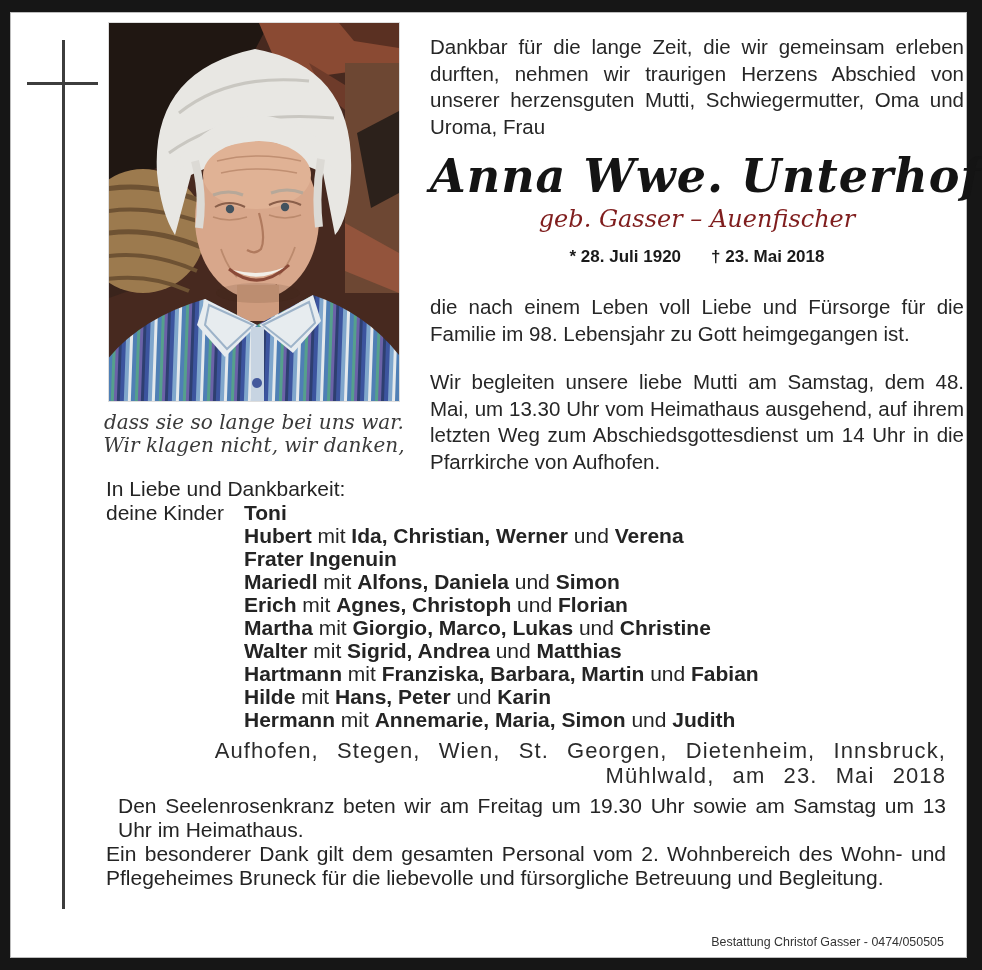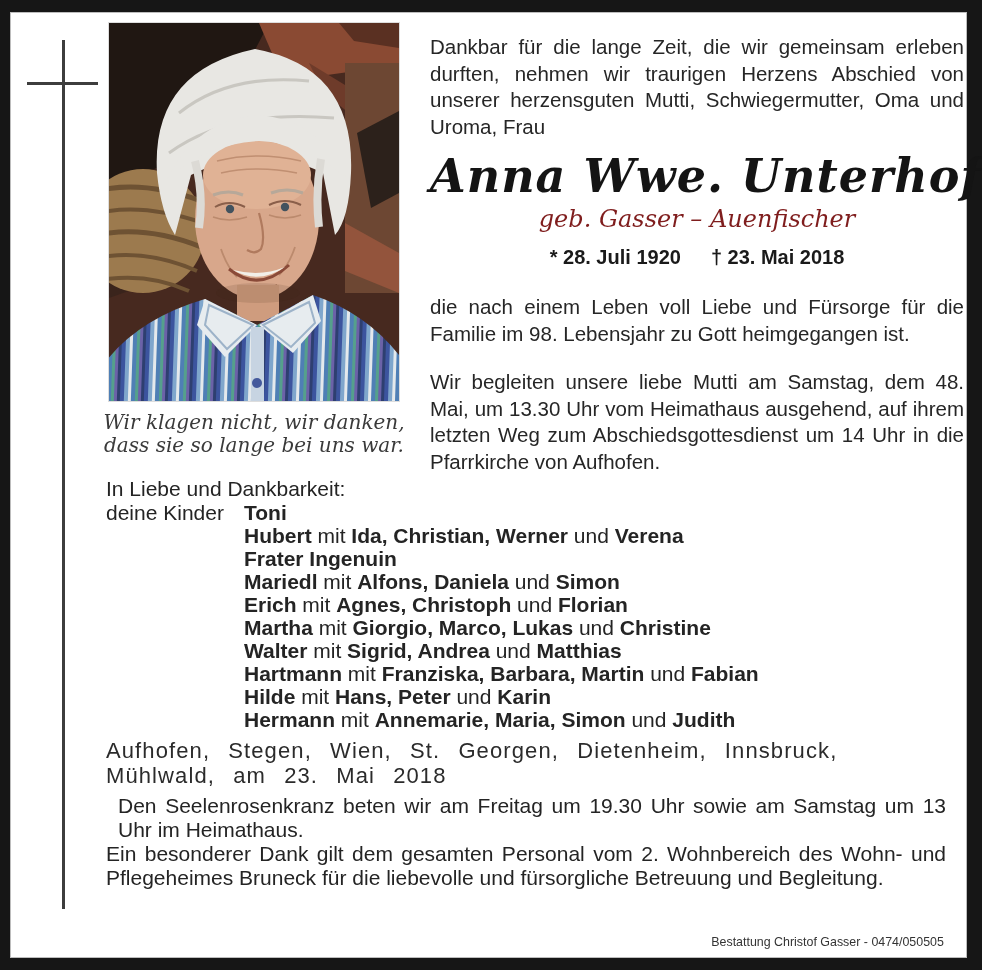--- a/index.html
+++ b/index.html
@@ -15,33 +15,33 @@
   .photo svg{display:block;}
   
   .caption{position:absolute;left:84px;top:398px;width:318px;text-align:center;
            font-family:"DejaVu Serif",serif;font-style:italic;font-size:20px;line-height:23px;color:#3a3a3a;}
   
   .rightcol{position:absolute;left:419px;top:21px;width:534px;}
   .rightcol p{margin:0;font-size:20.5px;line-height:26.5px;text-align:justify;color:#262626;}
   .name{margin-top:8px;text-align:center;font-family:"DejaVu Serif",serif;font-style:italic;font-weight:bold;
         font-size:46px;line-height:56px;letter-spacing:1px;color:#141414;white-space:nowrap;}
   .maiden{text-align:center;font-family:"DejaVu Serif",serif;font-style:italic;font-size:24px;line-height:30px;color:#7f1d1d;}
-  .dates{margin-top:10px;text-align:center;font-weight:bold;font-size:20px;line-height:26px;color:#1a1a1a;}
+  .dates{margin-top:10px;text-align:center;font-weight:bold;font-size:17px;line-height:26px;color:#1a1a1a;}
   .dates .birth{margin-right:30px;}
   .para1{margin-top:24px !important;}
   .para2{margin-top:22px !important;}
   
   .bodytext{position:absolute;left:95px;top:464px;width:840px;font-size:21px;color:#242424;}
   .fam-header{line-height:23.5px;}
   .kinder-line{line-height:23.5px;}
   .kinder-line .lead{display:inline-block;width:138px;}
   .children{margin-left:138px;}
   .child-line{line-height:23px;}
   .relatives{margin:0;text-align:justify;line-height:23.5px;}
-  .places{margin:7px 0 0 0;font-size:22px;line-height:25px;letter-spacing:1.1px;word-spacing:11px;color:#2b2b2b;}
+  .places{margin:7px 0 0 0;font-size:22px;line-height:25px;letter-spacing:1.1px;word-spacing:11px;color:#2b2b2b;text-align:right;}
   .rosary{margin:6px 0 0 12px;text-align:justify;line-height:24px;}
   .thanks{margin:0;text-align:justify;line-height:24px;}
   .undertaker{position:absolute;right:22px;top:921px;font-size:13.5px;color:#333;
               font-family:"Liberation Sans",sans-serif;transform:scaleX(0.92);transform-origin:right;}
   b{font-weight:bold;}
 </style>
 </head>
 <body>
 
 <div id="canvas">
@@ -122,22 +122,22 @@
           <polygon points="100,282 144,302 118,326 96,302" fill="none" stroke="#9db3c9" stroke-width="2"></polygon>
           <polygon points="200,279 154,302 182,324 206,300" fill="none" stroke="#9db3c9" stroke-width="2"></polygon>
 
           <rect x="142" y="304" width="13" height="74" fill="#c7d4e2"></rect>
           <circle cx="148" cy="360" r="5" fill="#44599c"></circle>
         </g>
       </svg>
     </div>
 
     <div class="caption">
+      <div>dass sie so lange bei uns war.</div>
       <div>Wir klagen nicht, wir danken,</div>
-      <div>dass sie so lange bei uns war.</div>
     </div>
 
     <div class="rightcol">
       <p>Dankbar für die lange Zeit, die wir gemeinsam erle­ben durften, nehmen wir traurigen Herzens Abschied von unserer herzensguten Mutti, Schwiegermutter, Oma und Uroma, Frau</p>
       <div class="name">Anna Wwe. Unterhofer</div>
       <div class="maiden">geb. Gasser – Auenfischer</div>
       <div class="dates">
         <span class="birth">* 28. Juli 1920</span><span>† 23. Mai 2018</span>
       </div>
       <p class="para1">die nach einem Leben voll Liebe und Fürsorge für die Familie im 98. Lebensjahr zu Gott heimgegangen ist.</p>

